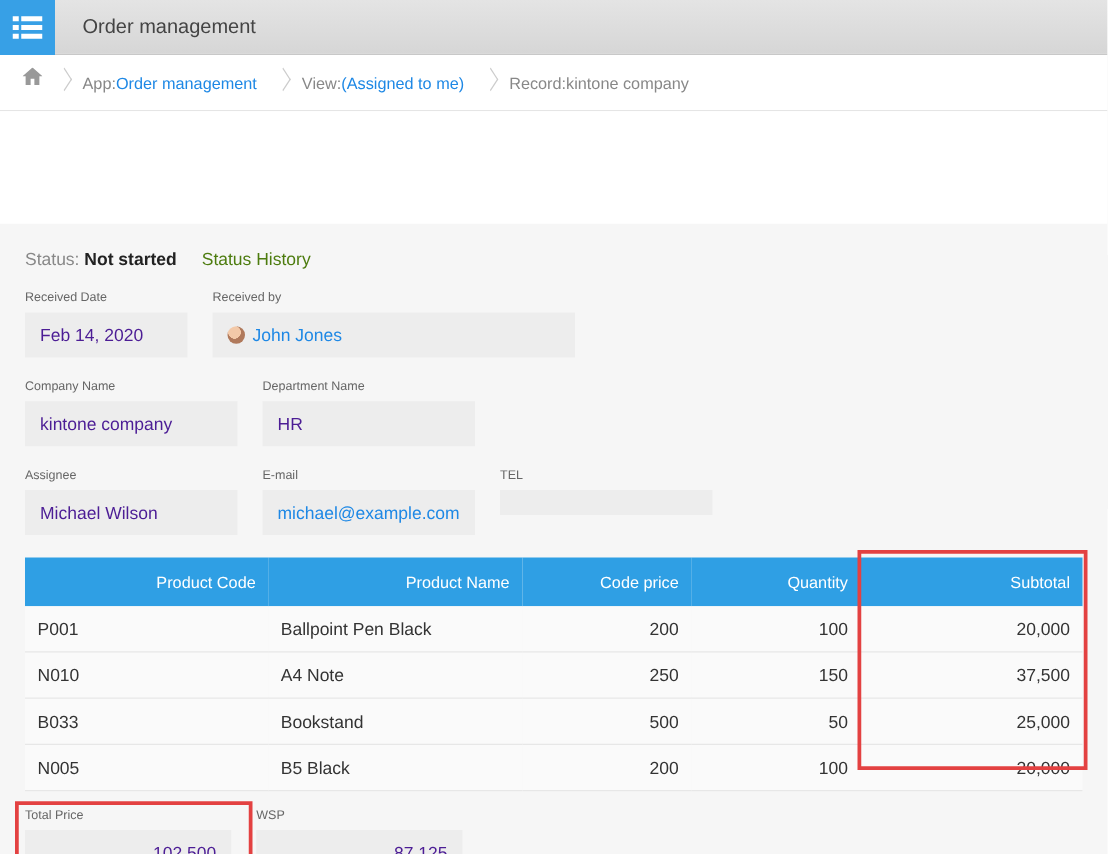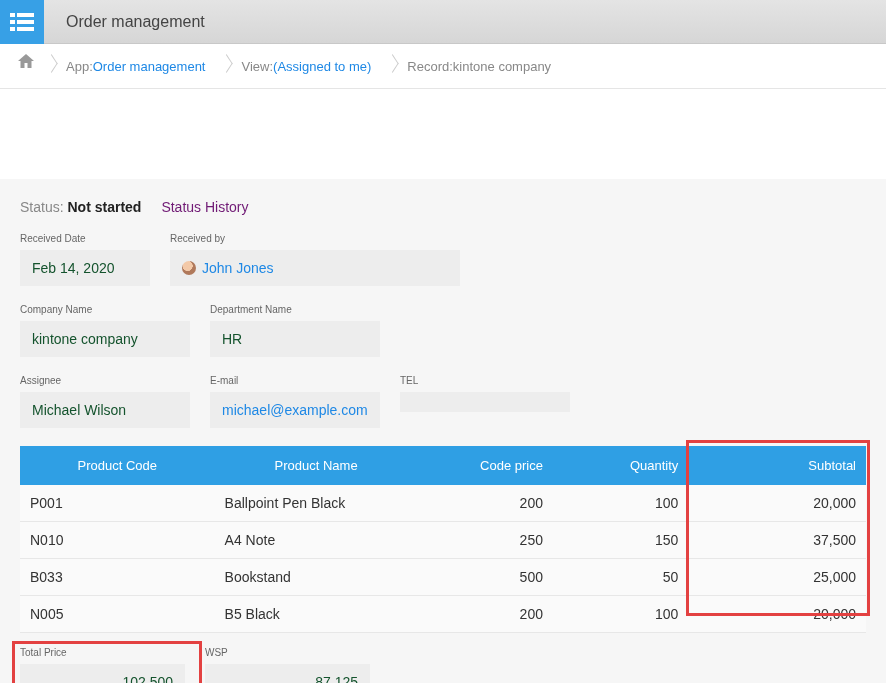--- a/index.html
+++ b/index.html
@@ -81,31 +81,31 @@
   }
   .pre-space { height: 90px; background:#fff; }
   .status-row {
     display: flex;
     align-items: center;
     gap: 20px;
     padding-bottom: 18px;
   }
   .status-label { color: #888; }
   .status-value { font-weight: bold; color: #222; }
-  .status-history { color: #701a75; cursor: pointer; }
+  .status-history { color: #4d7c0f; cursor: pointer; }
 
   .field-group { display: flex; gap: 20px; margin-bottom: 18px; flex-wrap: wrap;}
   .field { display: flex; flex-direction: column; }
   .field-label { color: #666; font-size: 10px; margin-bottom: 6px; }
   .field-box {
     background: #ededed;
     padding: 10px 12px;
     min-width: 130px;
     font-size: 14px;
-    color: #14532d;
+    color: #4c1d95;
     display: flex;
     align-items: center;
     gap: 6px;
     min-height: 18px;
   }
   .field-box.link { color: #1e88e5; }
   .field-box.wide { min-width: 290px; }
   .field-box.mid { min-width: 170px; }
   .field-box.num { justify-content: flex-end; min-width: 165px; }
   .avatar {
@@ -118,21 +118,21 @@
   table.data {
     width: 100%;
     border-collapse: collapse;
     margin-bottom: 14px;
   }
   table.data thead th {
     background: #2f9fe4;
     color: #fff;
     font-weight: normal;
     font-size: 13px;
-    text-align: center;
+    text-align: right;
     padding: 12px 10px;
   }
   table.data thead th.right { text-align: right; }
   table.data tbody td {
     padding: 10px 10px;
     border-bottom: 1px solid #e7e7e7;
     background: #fafafa;
     font-size: 14px;
   }
   table.data tbody td.right { text-align: right; }

